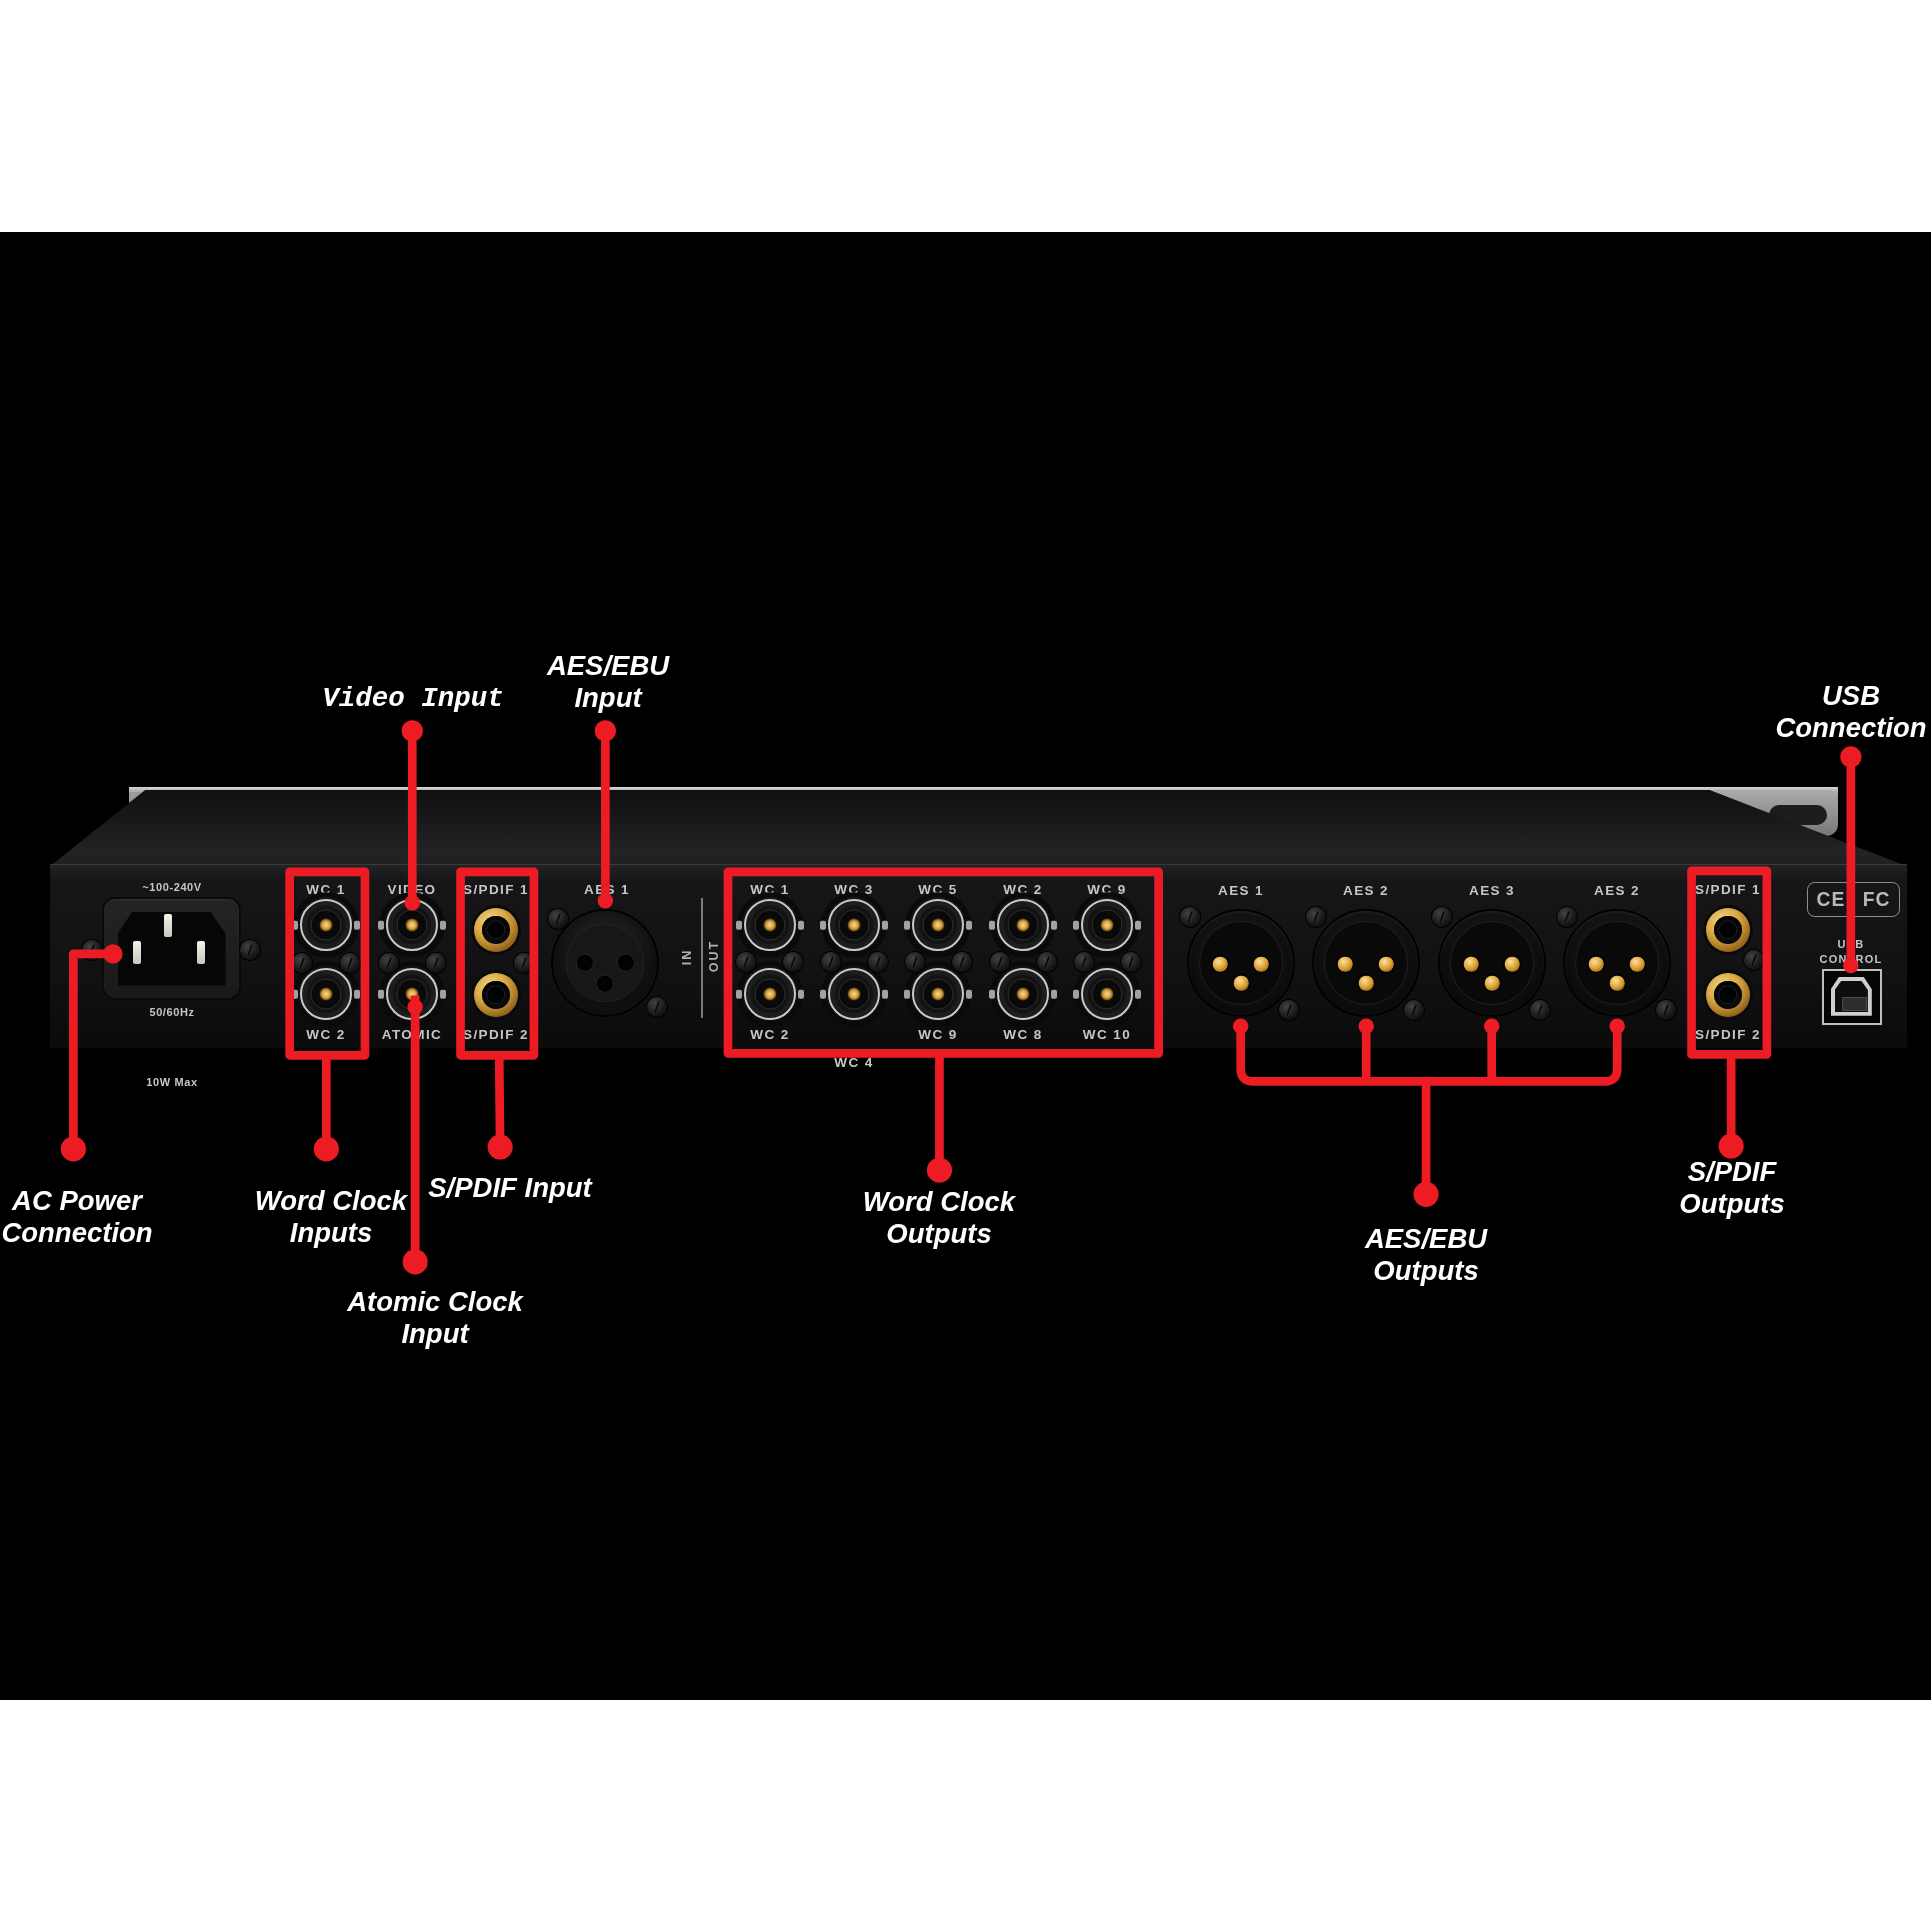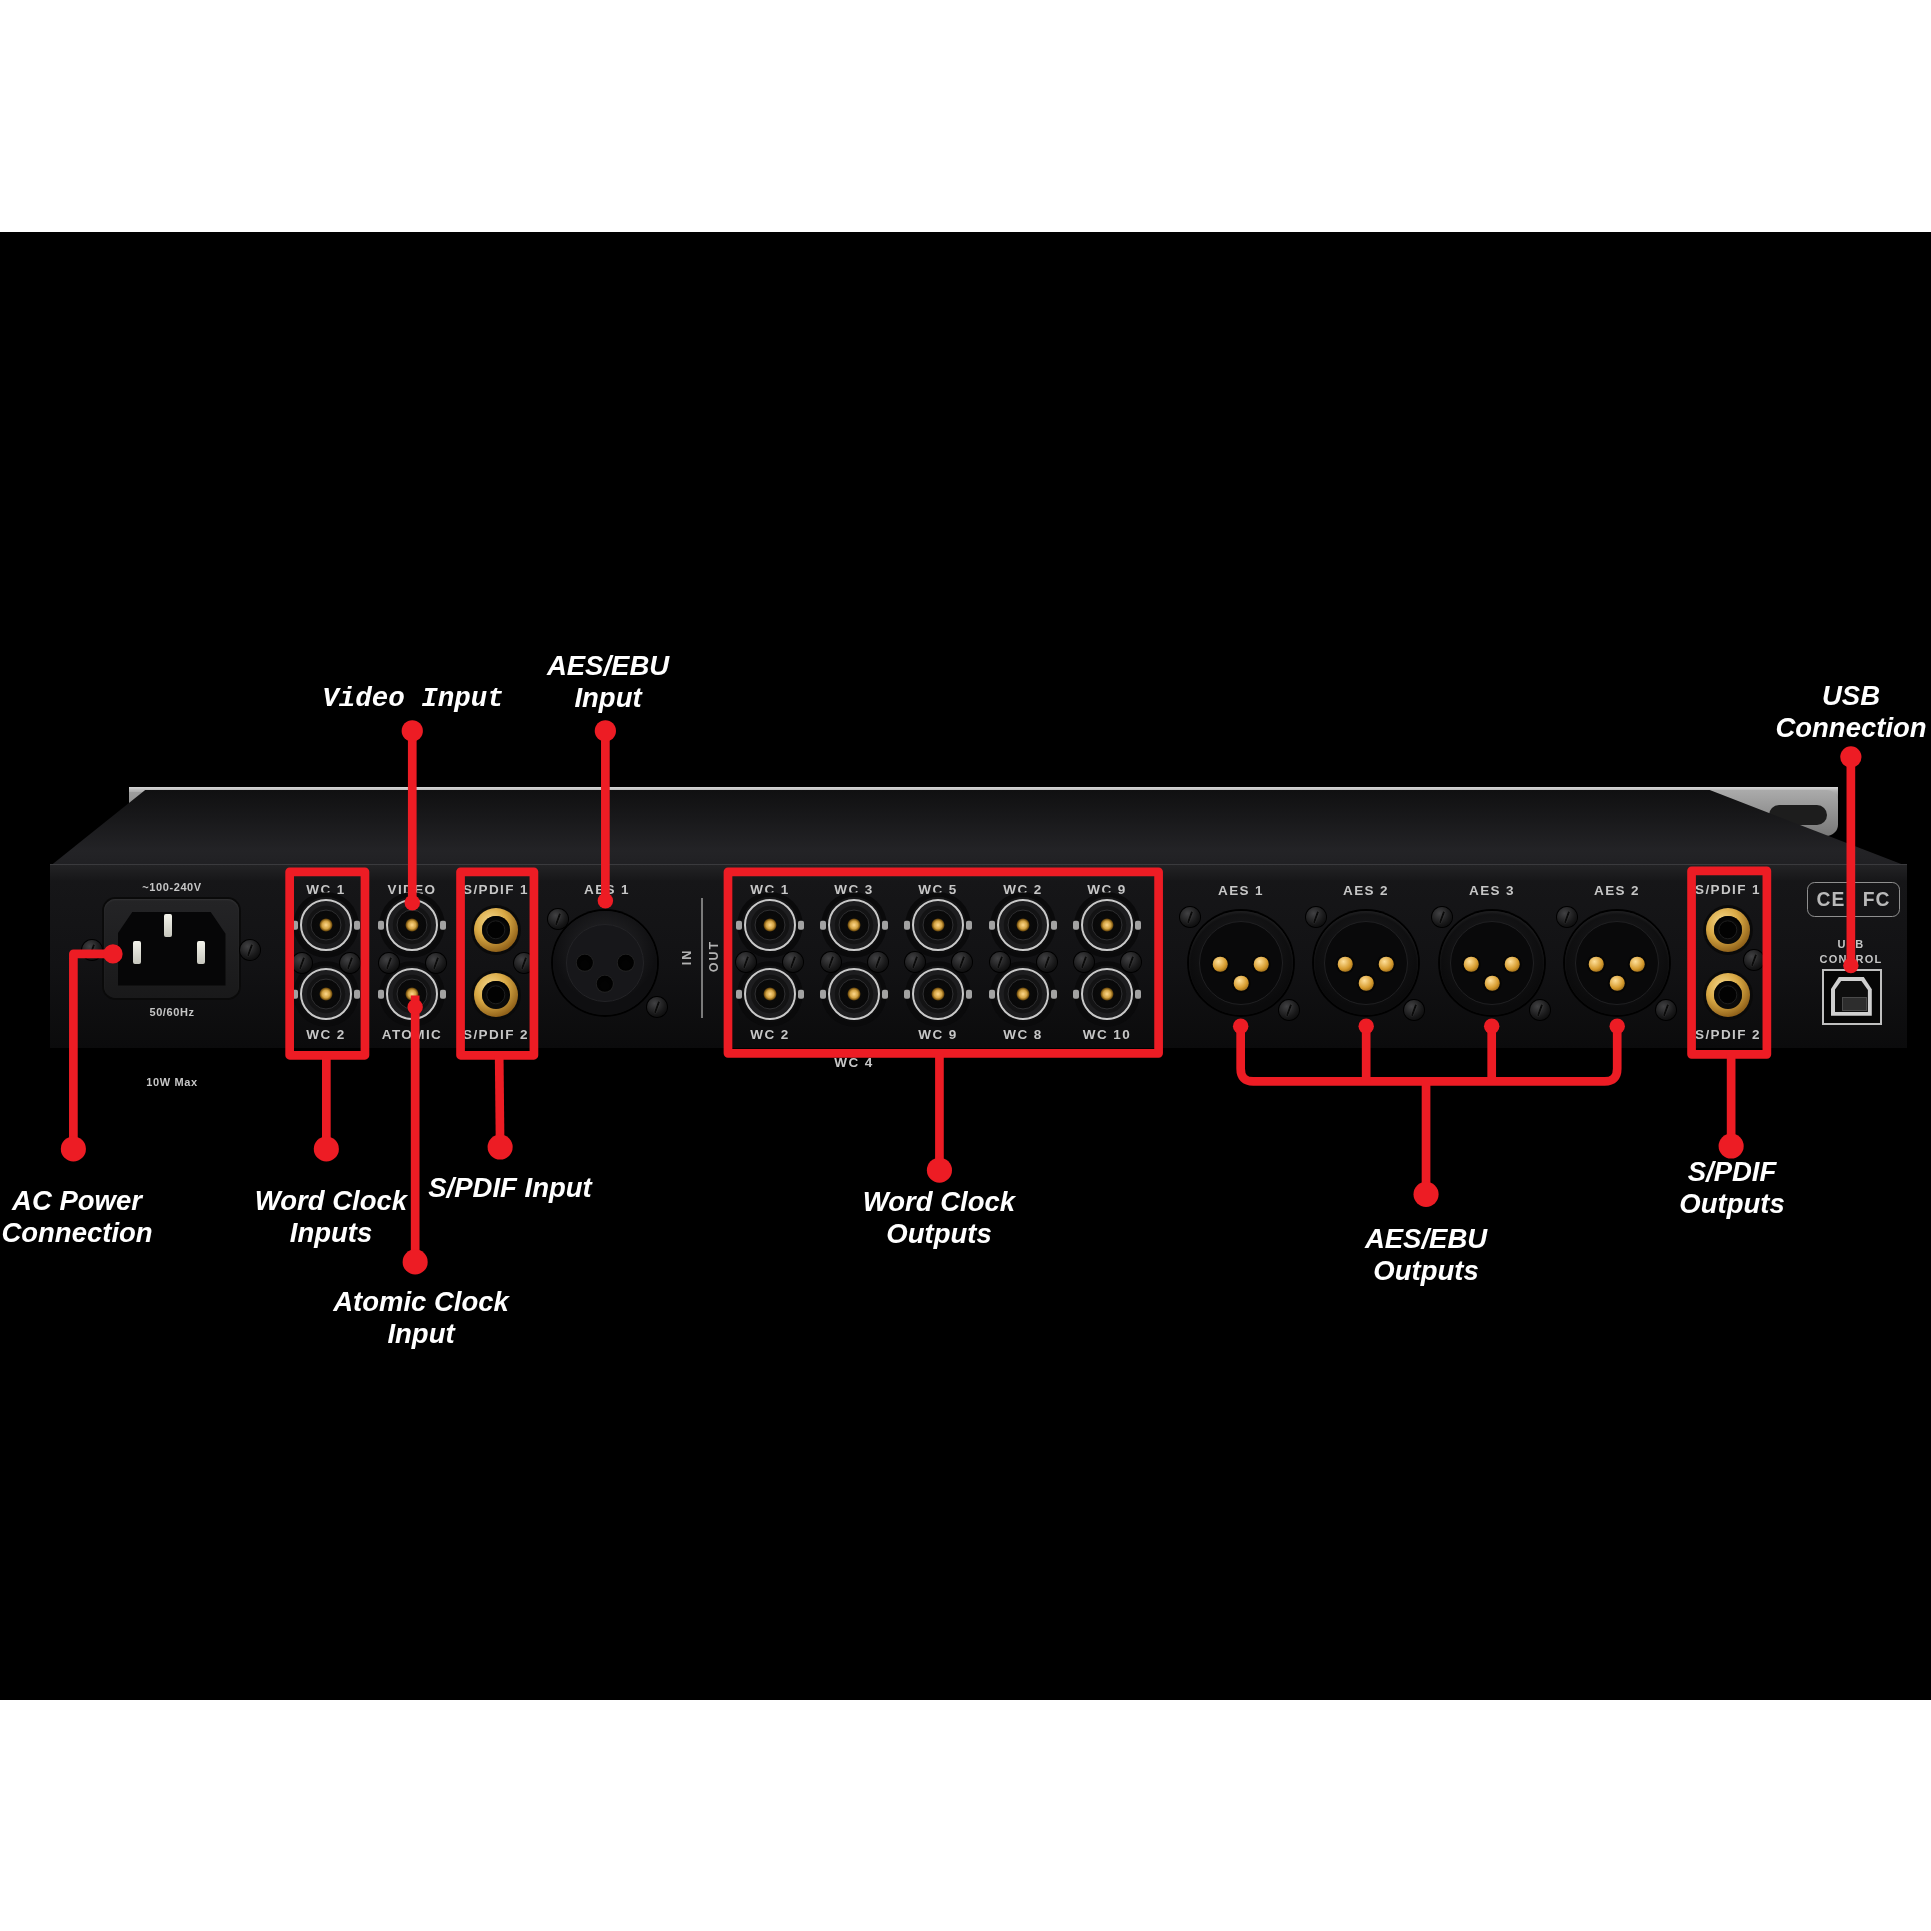--- a/index.html
+++ b/index.html
@@ -472,21 +472,21 @@
       </div>
       <div class="callout" style="left:77px;top:1217px;">
         <div>AC Power</div>
         <div>Connection</div>
       </div>
       <div class="callout" style="left:331px;top:1217px;">
         <div>Word Clock</div>
         <div>Inputs</div>
       </div>
       <div class="callout" style="left:510px;top:1188px;">S/PDIF Input</div>
-      <div class="callout" style="left:421px;top:1318px;">
+      <div class="callout" style="left:435px;top:1318px;">
         <div>Atomic Clock</div>
         <div>Input</div>
       </div>
       <div class="callout" style="left:939px;top:1218px;">
         <div>Word Clock</div>
         <div>Outputs</div>
       </div>
       <div class="callout" style="left:1426px;top:1255px;">
         <div>AES/EBU</div>
         <div>Outputs</div>

